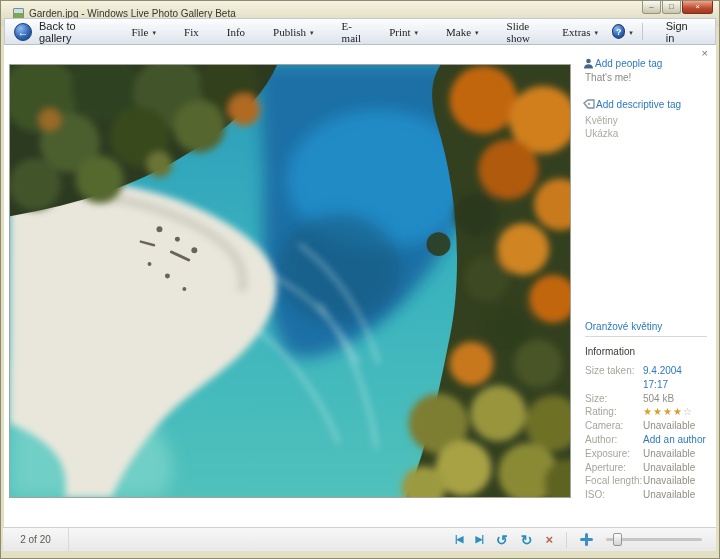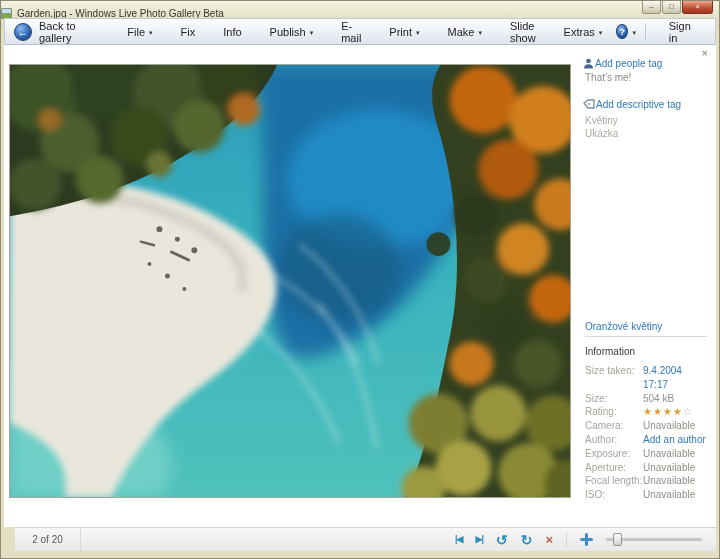--- a/index.html
+++ b/index.html
@@ -5,21 +5,21 @@
   * { margin:0; padding:0; box-sizing:border-box; }
   html,body { width:720px; height:559px; font-family:"Liberation Sans",sans-serif; }
   .window {
     position:relative; width:720px; height:559px; overflow:hidden;
     background:#E3DFC2; border:1px solid #8D8A72;
   }
   
   .titlebar {
     position:absolute; top:0; left:0; right:0; height:25px;
     background:linear-gradient(#F6F3E0,#DBD7BD);
-    display:flex; align-items:center; padding-left:0;
+    display:flex; align-items:center; padding-left:12px;
   }
   .app-icon {
     width:11px; height:11px; margin-right:5px; border:1px solid #8A8A7A; border-radius:1px;
     background:linear-gradient(#BFE3F2 45%, #7FA84C 45%);
   }
   .title-text { font-size:10px; color:#38382C; white-space:nowrap; }
   .win-controls { position:absolute; top:0; right:6px; display:flex; gap:1px; }
   .win-btn {
     width:19px; height:13px; border:1px solid #98947E; border-top:none;
     border-radius:0 0 3px 3px; background:linear-gradient(#FBFAF2,#C9C5AC);
@@ -33,21 +33,21 @@
     border:1px solid #C5CAD2; border-bottom-color:#B9BFC8;
     display:flex; align-items:center; font-size:11px; color:#222;
   }
   .back-btn { display:flex; align-items:center; gap:7px; padding:0 12px 0 9px; cursor:default; }
   .back-circle {
     width:18px; height:18px; border-radius:50%; flex:0 0 auto;
     background:radial-gradient(circle at 35% 28%, #8CBCEE, #3068B8 55%, #173C7E);
     border:1px solid #1A3C74; color:#fff; font-size:11px; line-height:16px; text-align:center;
   }
   .menu-items { display:flex; align-items:center; height:100%; }
-  .menu-item { display:flex; align-items:center; gap:4px; padding:7px 14px; height:100%; cursor:default; }
+  .menu-item { display:flex; align-items:center; gap:4px; padding:7px 14px; height:100%; cursor:default;font-family:Liberation Serif, serif; }
   .caret { font-size:7px; color:#3A3A3A; position:relative; top:1px; }
   .menu-right { margin-left:auto; display:flex; align-items:center; padding-right:6px; }
   .help-circle {
     width:15px; height:15px; border-radius:50%;
     background:radial-gradient(circle at 35% 28%, #8CBCEE, #2F66B6 55%, #173C7E);
     border:1px solid #1A3C74; color:#fff; font-size:9px; line-height:14px; text-align:center; font-weight:bold;
   }
   .menusep { width:1px; height:17px; background:#C3C8D0; margin:0 9px; }
   .signin { padding:0 14px; }
   
@@ -74,21 +74,21 @@
   .info-header { font-size:10px; color:#3C3C34; margin-bottom:7px; }
   .info-row { display:flex; line-height:13.8px; }
   .info-label { width:58px; flex:0 0 auto; color:#A6A59A; }
   .info-value { color:#928F84; }
   .info-value.link { color:#2E79BE; }
   .star { font-size:10px; letter-spacing:1px; }
   .star.filled { color:#D99E2B; }
   .star.empty { color:#AEB9C4; }
   
   .statusbar {
-    position:absolute; left:14px; right:3px; bottom:7px; height:24px;
+    position:absolute; left:2px; right:3px; bottom:7px; height:24px;
     background:linear-gradient(#F7F7F7,#E8E8E8); border-top:1px solid #CFCFCF;
     font-size:10px; color:#5A5A52;
   }
   .pos-cell {
     position:absolute; left:0; top:0; width:66px; height:100%;
     line-height:23px; text-align:center; border-right:1px solid #D9D9D9;
   }
   .nav-controls { position:absolute; right:14px; top:0; height:100%; display:flex; align-items:center; gap:13px; }
   .ctrl { font-size:12px; color:#2B8FBE; line-height:1; cursor:default; }
   .ctrl.prev, .ctrl.next { font-size:9px; letter-spacing:-1px; font-weight:bold; }

